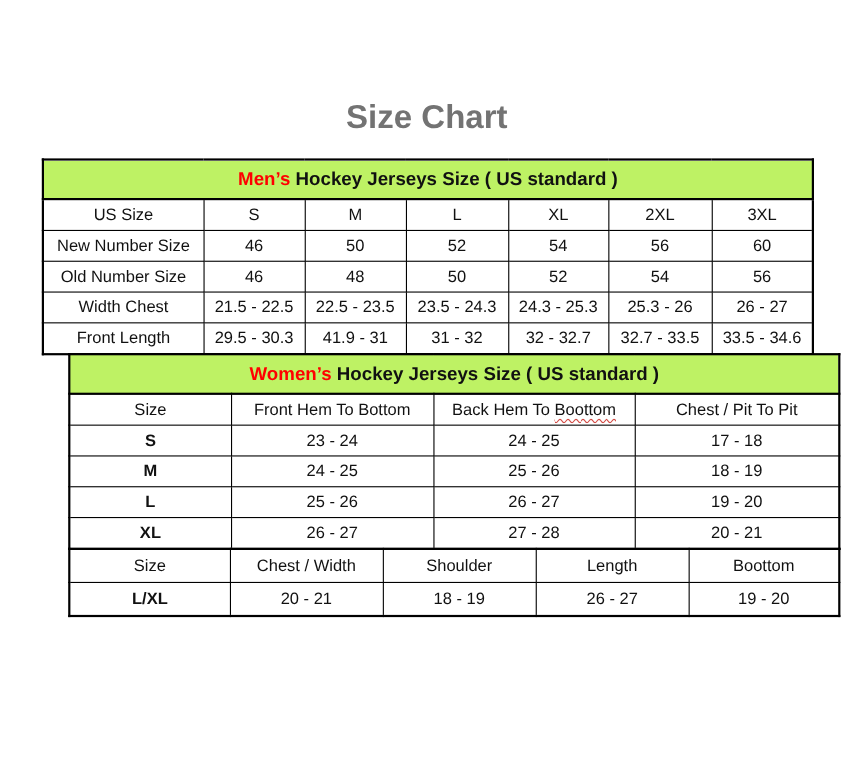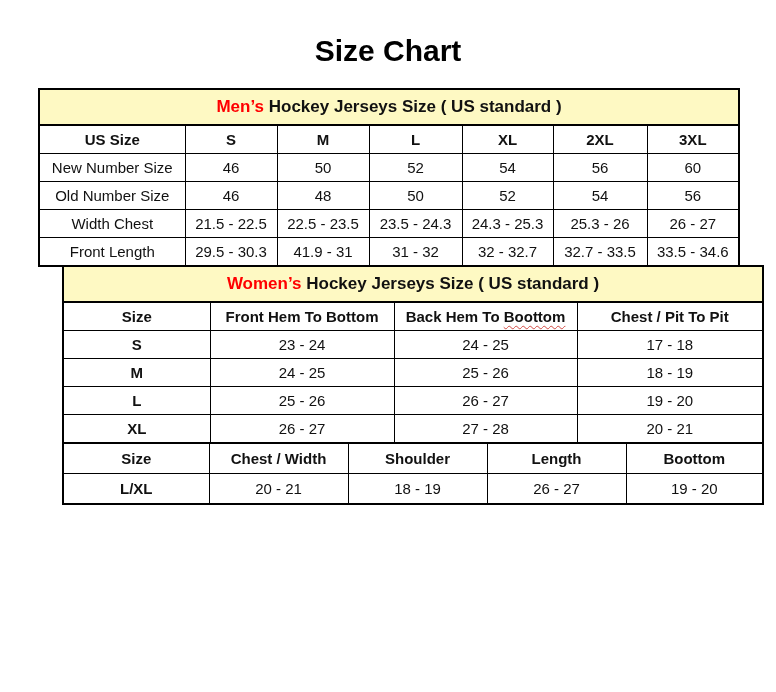--- a/index.html
+++ b/index.html
@@ -12,26 +12,26 @@
     color: #111111;
     overflow: hidden;
   }
   .page {
     position: relative;
     width: 776px;
     height: 692px;
   }
   .title {
     margin: 0;
-    padding-top: 32px;
+    padding-top: 88px;
     text-align: center;
     font-size: 30px;
     line-height: 38px;
     font-weight: bold;
-    color: #000000;
+    color: #737373;
     letter-spacing: 0px;
   }
   .chart-wrap {
     margin: 18px 0 0 38px;
     width: 700px;
   }
   table.sec {
     border-collapse: collapse;
     table-layout: fixed;
     width: 700px;
@@ -45,28 +45,28 @@
     border: 1px solid #000000;
     text-align: center;
     vertical-align: middle;
     font-size: 15px;
     height: 27px;
     padding: 0 2px;
     white-space: nowrap;
     overflow: hidden;
   }
   tr.band td {
-    background: #fef9c3;
+    background: #bef264;
     border: 2px solid #000000;
     font-weight: bold;
     font-size: 17px;
     height: 34px;
   }
   tr.head td {
-    font-weight: bold;
+    font-weight: normal;
   }
   td.b {
     font-weight: bold;
   }
   .red {
     color: #ff0000;
   }
   .squiggle {
     text-decoration: underline;
     text-decoration-style: wavy;

